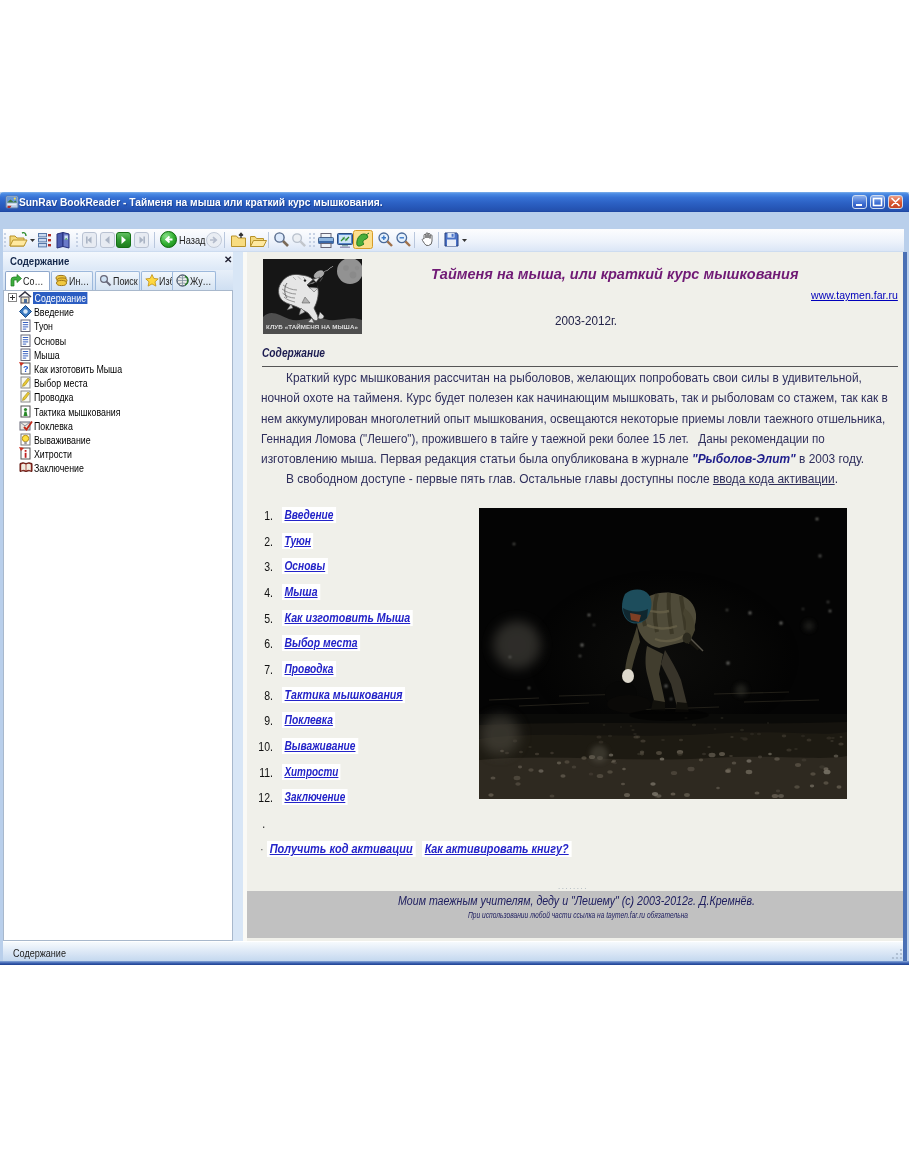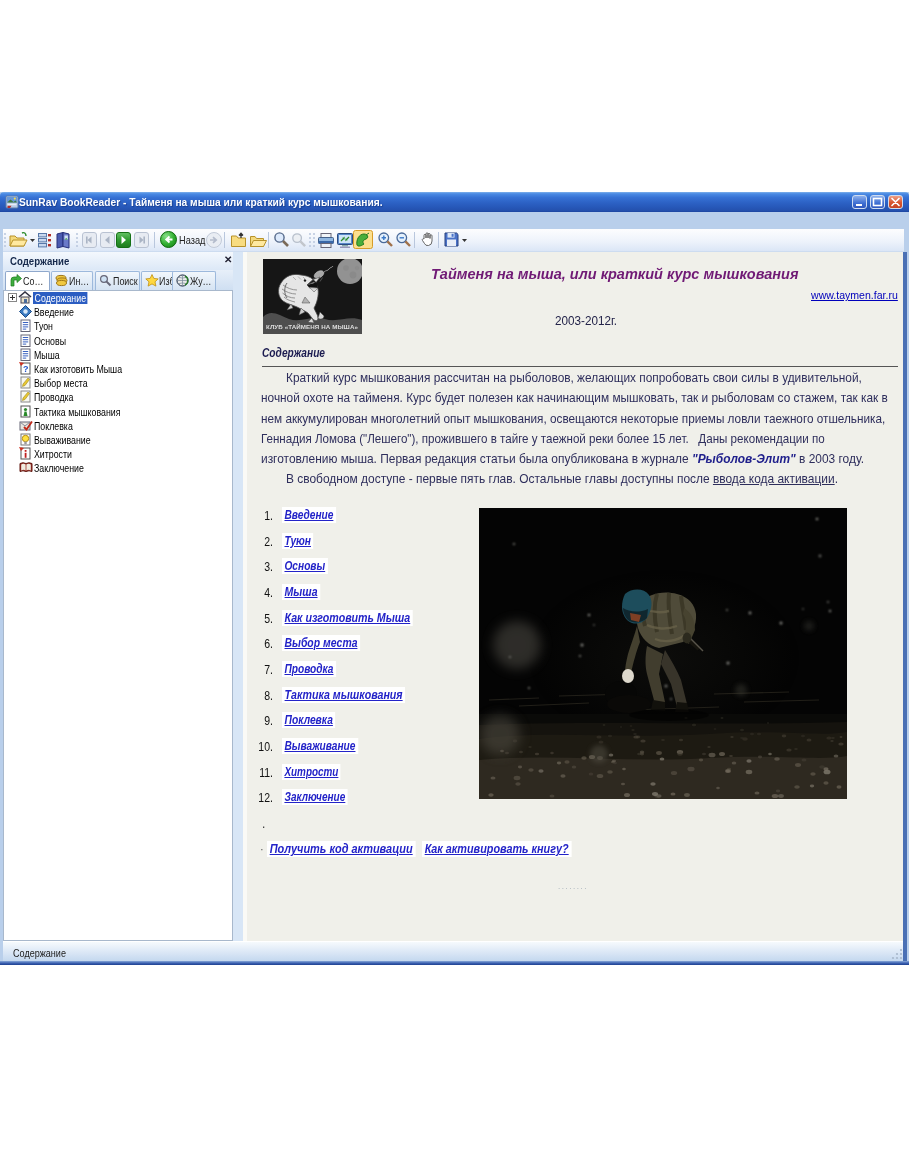--- a/index.html
+++ b/index.html
@@ -665,20 +665,24 @@
 <circle cx="192" cy="191" r="1.0" opacity="0.60" filter="url(#b1)"></circle>
 <circle cx="187" cy="178" r="1.5" opacity="0.50" filter="url(#b1)"></circle>
 <circle cx="324" cy="101" r="0.9" opacity="0.40" filter="url(#b1)"></circle>
 </g>
 </svg></div>
       <div id="dot1">.</div>
       <span class="sx" style="left:17px;top:591px;font-size:11px;color:#555">·</span>
       <span class="sx lnk" style="transform:scaleX(0.885);left:24px;top:589px" id="al1">Получить код активации</span>
       <span class="sx lnk" style="transform:scaleX(0.875);left:179px;top:589px" id="al2">Как активировать книгу?</span>
       <div id="cdots">........</div>
+      <div id="gband">
+        <span class="sx g1">Моим таежным учителям, деду и "Лешему" (с) 2003-2012г. Д.Кремнёв.</span>
+        <span class="sx g2">При использовании любой части ссылка на taymen.far.ru обязательна</span>
+      </div>
     </div>
   </div>
   <div id="statusbar">
       <span class="sx st">Содержание</span>
       <svg style="position:absolute;left:888px;top:6px" width="12" height="12">
         <g fill="#a8b8cc">
           <circle cx="10" cy="2" r="1.1"></circle>
           <circle cx="10" cy="6" r="1.1"></circle>
           <circle cx="6" cy="6" r="1.1"></circle>
           <circle cx="10" cy="10" r="1.1"></circle>

